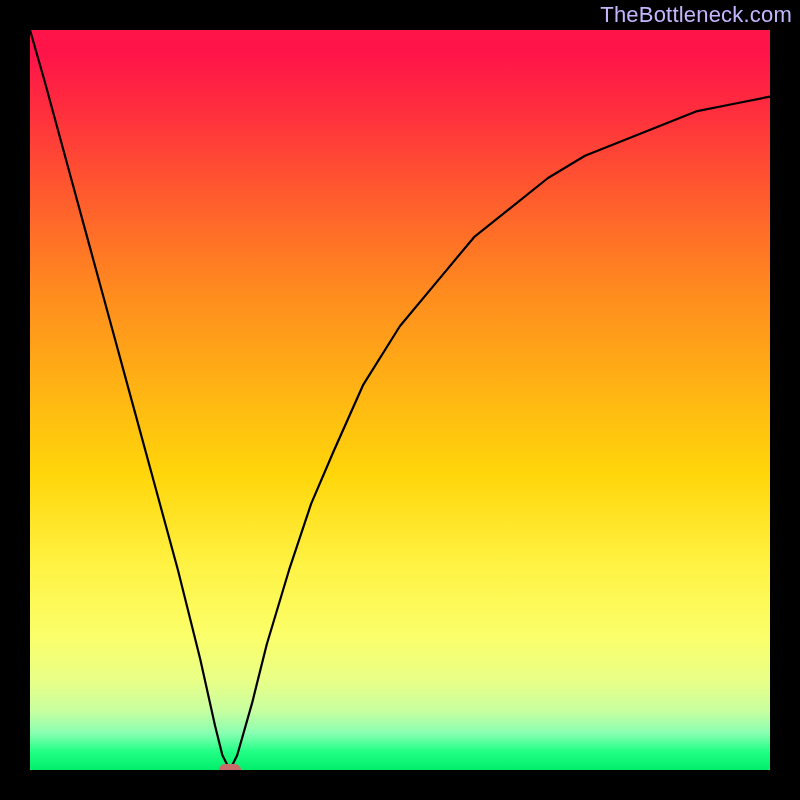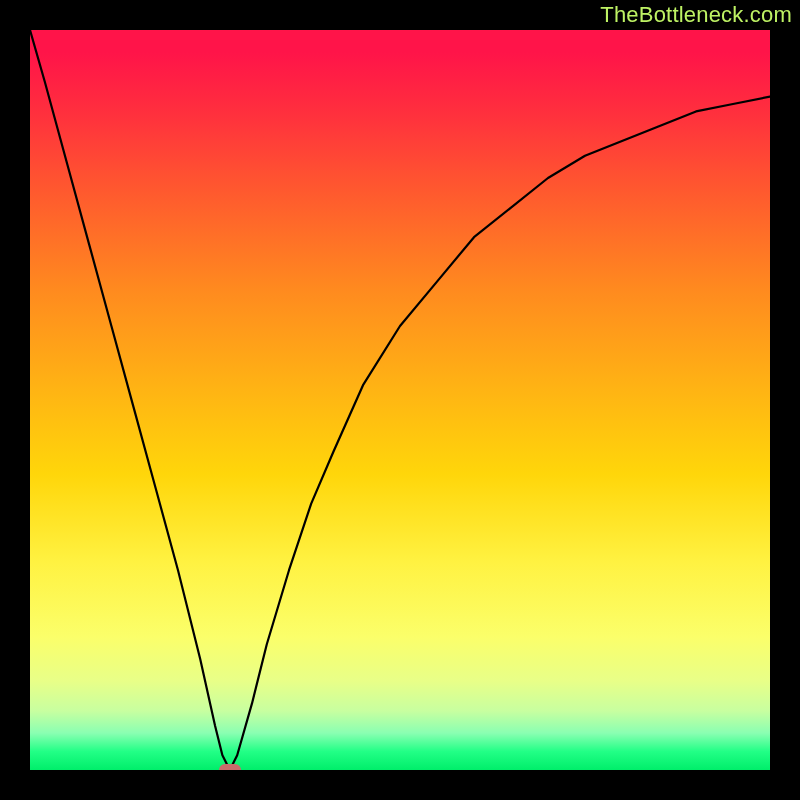--- a/index.html
+++ b/index.html
@@ -14,21 +14,21 @@
   .frame {
     position: relative;
     width: 800px;
     height: 800px;
     background: #000;
   }
   .watermark {
     position: absolute;
     top: 2px;
     right: 8px;
-    color: #bef264;
+    color: #c4b5fd;
     font-size: 22px;
     font-weight: 500;
     letter-spacing: 0.2px;
     z-index: 10;
   }
   .plot-area {
     position: absolute;
     left: 30px;
     top: 30px;
     width: 740px;

